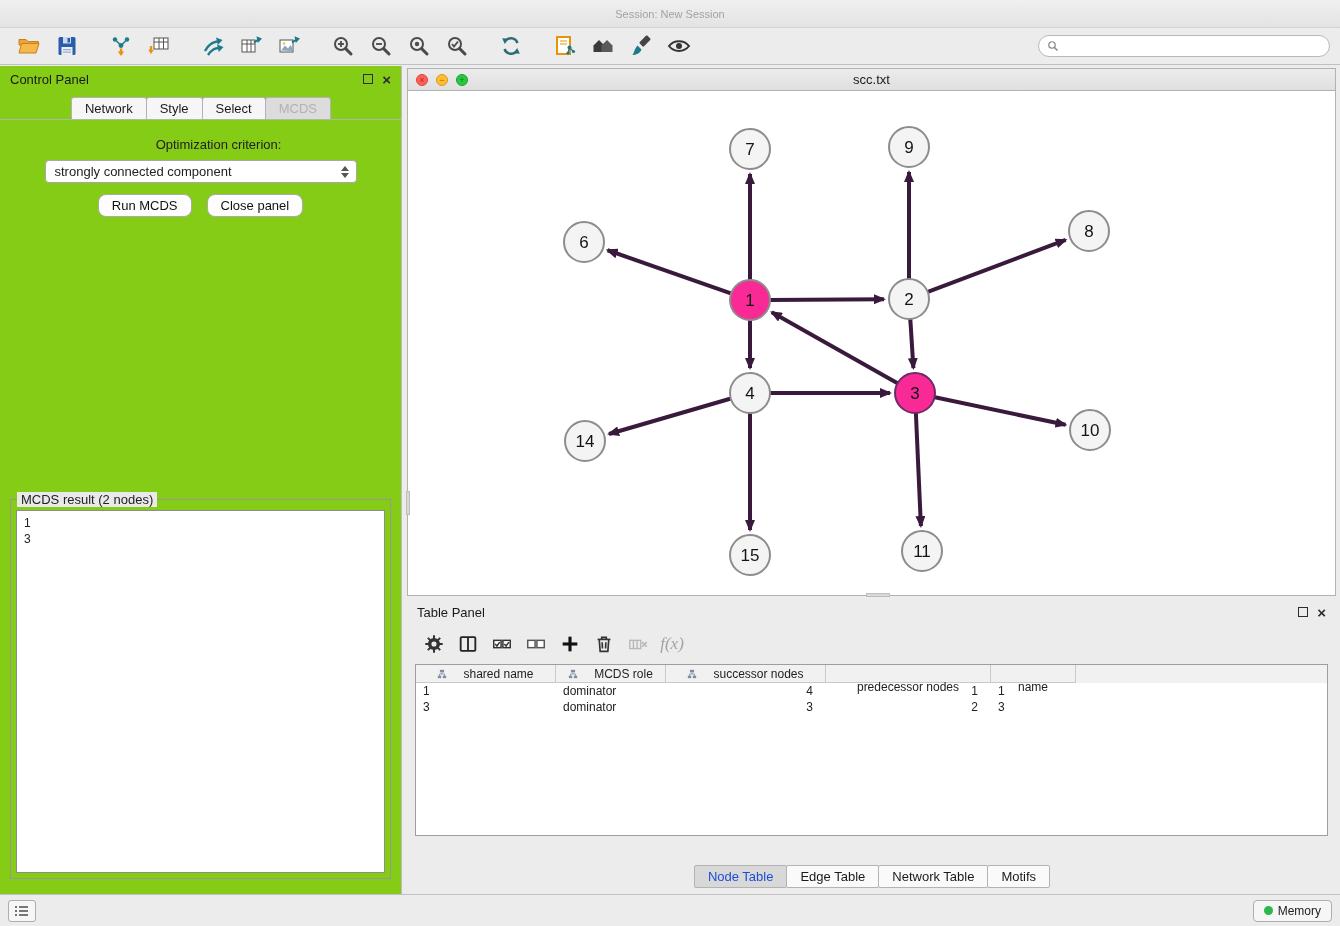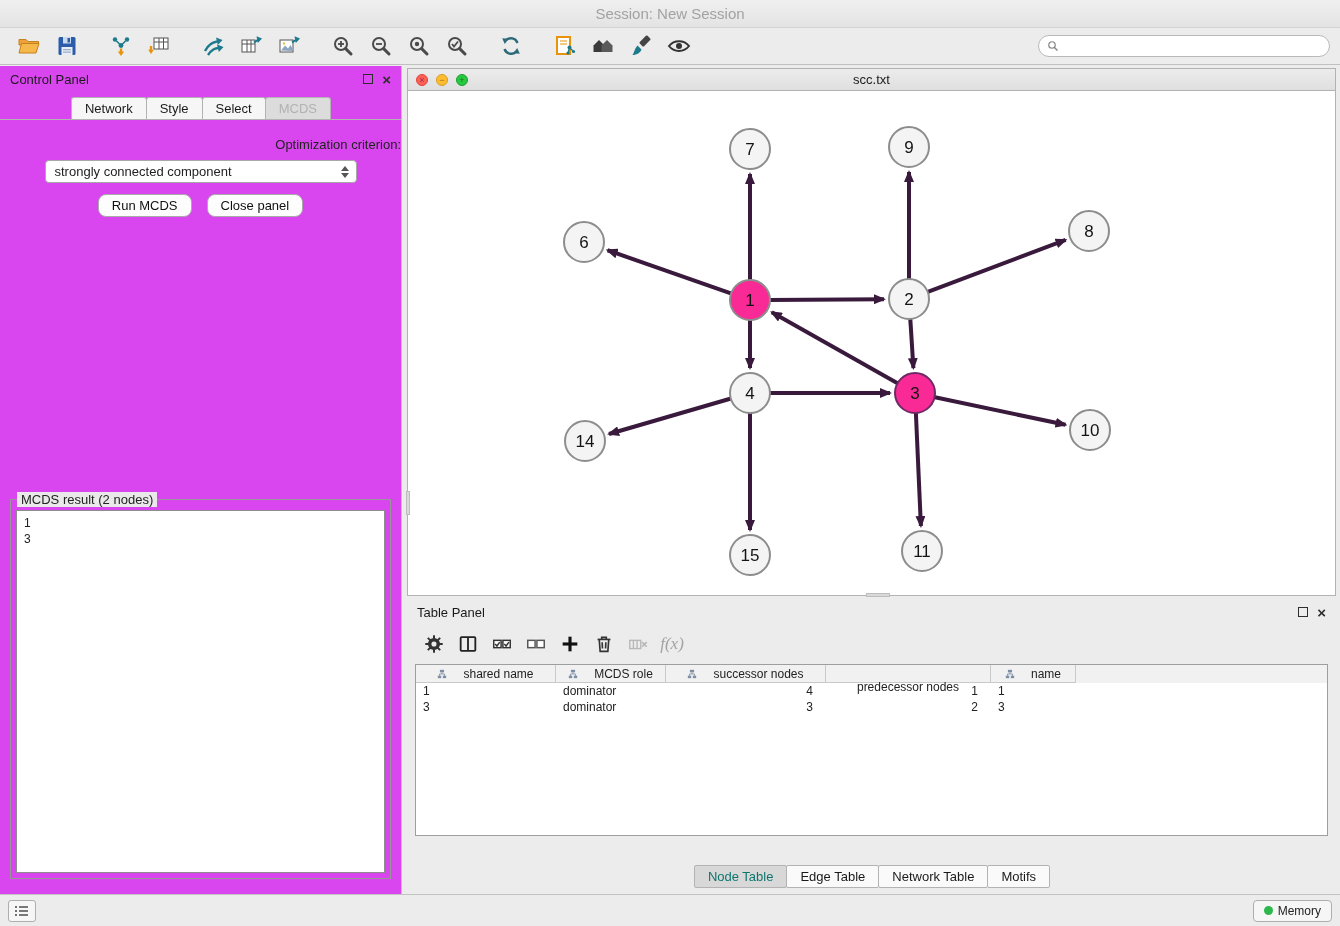--- a/index.html
+++ b/index.html
@@ -1,41 +1,41 @@
 <!DOCTYPE html>
 <html><head>
 <meta charset="utf-8">
 <style>
   * { box-sizing: border-box; margin:0; padding:0; }
   html,body { width:1340px; height:926px; }
   body { font-family:"Liberation Sans","DejaVu Sans",sans-serif; background:#ececec; position:relative; overflow:hidden; font-size:13px; color:#222; }
 
-  .titlebar { height:28px; background:linear-gradient(#f0f0f0,#e3e3e3); border-bottom:1px solid #d2d2d2; text-align:center; line-height:28px; color:#a2a2a2; font-size:15px; }
+  .titlebar { height:28px; background:linear-gradient(#f0f0f0,#e3e3e3); border-bottom:1px solid #d2d2d2; text-align:center; line-height:28px; color:#a2a2a2; font-size:11px; }
 
   .toolbar { height:37px; display:flex; align-items:center; padding:0 10px; border-bottom:1px solid #c0c0c0; background:#ececec; }
   .tb-btn { width:30px; height:30px; display:flex; align-items:center; justify-content:center; margin:0 4px; flex:none; }
   .tb-btn svg { width:24px; height:24px; }
   .tb-gap { width:16px; flex:none; }
   .search-wrap { margin-left:auto; width:292px; height:22px; background:#fff; border:1px solid #b9b9b9; border-radius:12px; display:flex; align-items:center; padding:0 8px; }
   .search-wrap svg { width:12px; height:12px; margin-right:5px; flex:none; }
   .search-wrap input { border:none; outline:none; flex:1; font-size:12px; font-family:inherit; background:transparent; }
 
   .main { position:absolute; top:66px; bottom:32px; left:0; right:0; display:flex; }
 
-  .control-panel { width:402px; flex:none; background:#d946ef; border-right:1px solid #bdbdbd; display:flex; flex-direction:column; }
+  .control-panel { width:402px; flex:none; background:#84cc16; border-right:1px solid #bdbdbd; display:flex; flex-direction:column; }
   .cp-header { height:26px; display:flex; align-items:center; padding:0 10px; }
   .panel-title { font-size:13px; color:#1a1a1a; }
   .win-btns { margin-left:auto; display:flex; align-items:center; gap:9px; }
   .float-btn { width:10px; height:10px; border:1.5px solid #2e2e2e; background:transparent; display:inline-block; }
   .close-btn { font-size:15px; font-weight:bold; color:#2e2e2e; line-height:1; }
   .cp-tabs { display:flex; justify-content:center; margin-top:5px; border-bottom:1px solid #b3b3b3; }
   .tab { border:1px solid #b3b3b3; background:#f6f6f6; padding:3px 13px; font-size:13px; color:#1a1a1a; margin-right:-1px; border-radius:3px 3px 0 0; }
   .cp-tabs .tab { border-bottom:none; }
   .tab.active { background:#dcdcdc; color:#b2b2b2; }
-  .cp-opt-label { text-align:right; margin-top:17px; font-size:13px;padding-left:36px; }
+  .cp-opt-label { text-align:center; margin-top:17px; font-size:13px;padding-left:36px; }
   .cp-select { width:312px; height:23px; margin:8px auto 0; background:#fff; border:1px solid #a8a8a8; border-radius:4px; display:flex; align-items:center; padding:0 7px 0 9px; font-size:13px; }
   .cp-select .spin { margin-left:auto; display:flex; flex-direction:column; gap:2px; }
   .cp-select .spin i { display:block; width:0; height:0; border-left:4px solid transparent; border-right:4px solid transparent; }
   .spin .up { border-bottom:5px solid #555; }
   .spin .down { border-top:5px solid #555; }
   .cp-buttons { display:flex; justify-content:center; gap:15px; margin-top:11px; }
   .btn { background:#fdfdfd; border:1px solid #aaa; border-radius:8px; padding:3px 13px; font-size:13px; color:#111; }
   .cp-spacer { flex:1; }
   .result-box { margin:4px 10px 15px; height:380px; border:1px solid #979797; position:relative; }
   .result-legend { position:absolute; top:-8px; left:6px; background:#e9e9e9; padding:0 4px; font-size:13px; }
@@ -64,21 +64,21 @@
   .t-header { display:flex; height:18px; background:#f1f1f1; }
   .t-hcell { border-right:1px solid #c9c9c9; border-bottom:1px solid #c9c9c9; display:flex; align-items:center; justify-content:center; gap:16px; font-size:12px; color:#222; flex:none; }
   .t-hcell svg { width:10px; height:10px; flex:none; }
   .t-row { display:flex; height:16px; }
   .t-cell { font-size:12px; line-height:16px; flex:none; white-space:nowrap; overflow:hidden; }
   .t-cell.left { text-align:left; padding-left:7px; }
   .t-cell.right { text-align:right; padding-right:13px; }
   .tp-spacer { flex:1; }
   .tp-tabs { display:flex; justify-content:center; margin-bottom:6px; }
   .tp-tabs .tab { border-radius:2px; background:#fafafa; }
-  .tp-tabs .tab.active { background:#d8d8d8; color:#0f766e; }
+  .tp-tabs .tab.active { background:#d8d8d8; color:#1d4ed8; }
 
   .statusbar { position:absolute; bottom:0; left:0; right:0; height:32px; background:#ececec; border-top:1px solid #c2c2c2; display:flex; align-items:center; padding:0 8px; }
   .sb-left-btn { width:28px; height:22px; border:1px solid #aeaeae; border-radius:3px; background:#f6f6f6; display:flex; align-items:center; justify-content:center; }
   .memory-btn { margin-left:auto; height:22px; border:1px solid #aeaeae; border-radius:4px; background:#f6f6f6; display:flex; align-items:center; gap:5px; padding:0 10px; font-size:12px; }
   .mem-dot { width:9px; height:9px; border-radius:50%; background:#2db84d; }
 </style>
 </head>
 <body>
 
 <div class="titlebar">Session: New Session</div>
@@ -451,21 +451,21 @@
             </div>
             <div class="t-hcell" style="width: 165px; flex-direction: column;">
               <svg viewBox="0 0 12 12">
                 <rect x="3.5" y="1" width="5" height="3" fill="#7d8ea3"></rect>
                 <rect x="1" y="8" width="4" height="3" fill="#7d8ea3"></rect>
                 <rect x="7" y="8" width="4" height="3" fill="#7d8ea3"></rect>
                 <path d="M6 4v2 M3 8V6h6v2" stroke="#7d8ea3" fill="none"></path>
               </svg>
               <span>predecessor nodes</span>
             </div>
-            <div class="t-hcell" style="width: 85px;">
+            <div class="t-hcell" style="width: 85px; flex-direction: column;">
               <svg viewBox="0 0 12 12">
                 <rect x="3.5" y="1" width="5" height="3" fill="#7d8ea3"></rect>
                 <rect x="1" y="8" width="4" height="3" fill="#7d8ea3"></rect>
                 <rect x="7" y="8" width="4" height="3" fill="#7d8ea3"></rect>
                 <path d="M6 4v2 M3 8V6h6v2" stroke="#7d8ea3" fill="none"></path>
               </svg>
               <span>name</span>
             </div>
           </div>
         <div id="t-body">

